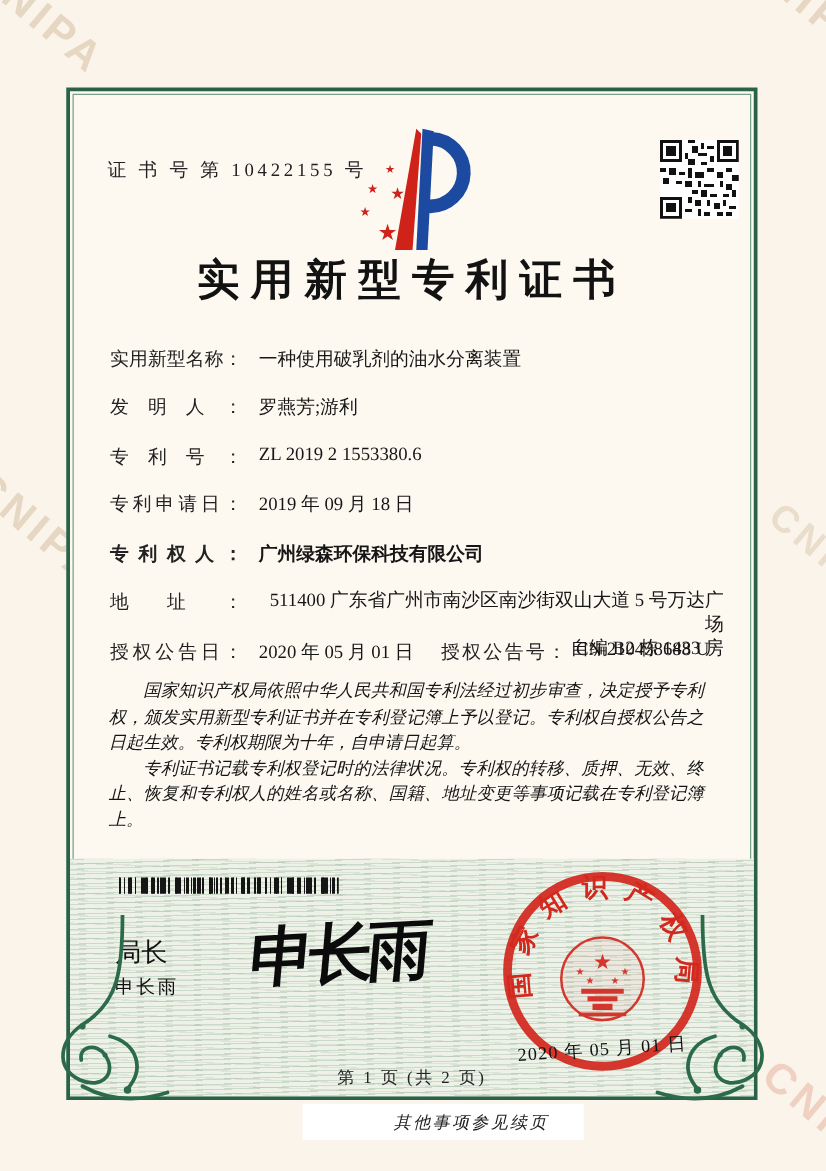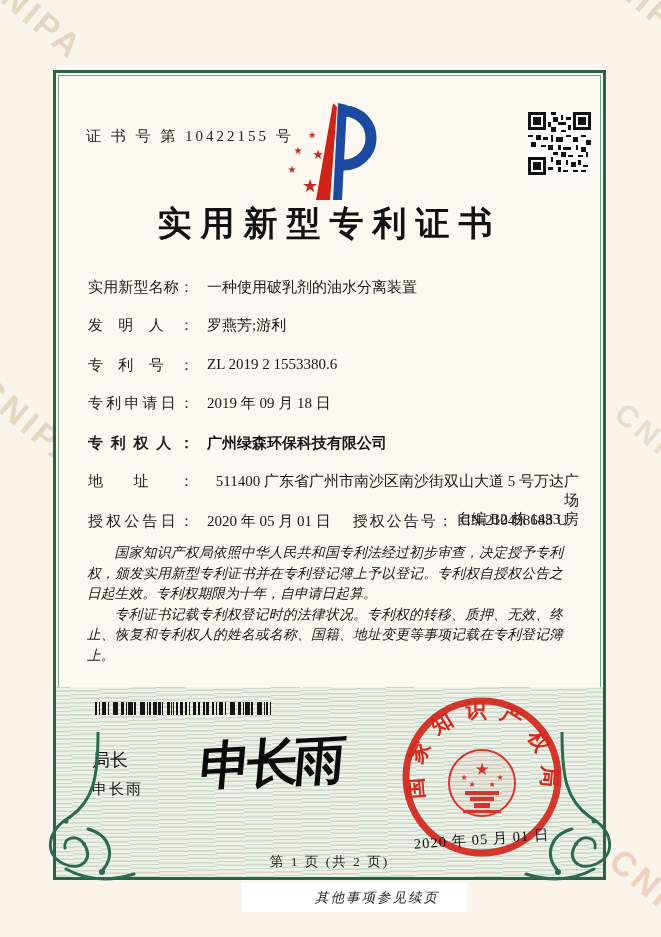--- a/index.html
+++ b/index.html
@@ -54,21 +54,21 @@
     font-size:13.8px;line-height:20.6px;color:#141414;font-style:italic;
     text-align:justify;
   }
   .paras p{margin:0;text-indent:2em;}
   .barcode{
     position:absolute;left:95px;top:702px;width:176px;height:13px;
     background-image:
       repeating-linear-gradient(90deg,#151515 0 2px, rgba(0,0,0,0) 2px 4px, #151515 4px 5px, rgba(0,0,0,0) 5px 9px),
       repeating-linear-gradient(90deg,#151515 0 1px, rgba(0,0,0,0) 1px 7px, #151515 7px 10px, rgba(0,0,0,0) 10px 13px);
   }
-  .director-title{position:absolute;left:92px;top:748px;font-family:"Liberation Sans",sans-serif;font-size:18px;color:#111;}
+  .director-title{position:absolute;left:92px;top:748px;font-family:"Liberation Sans",sans-serif;font-size:21px;color:#111;}
   .director-name{position:absolute;left:92px;top:780px;font-family:"Liberation Sans",sans-serif;font-size:15px;letter-spacing:2px;color:#111;}
   .signature{
     position:absolute;left:200px;top:728px;width:170px;
     font-size:52px;font-weight:600;color:#0b0b0b;letter-spacing:-5px;
     transform:rotate(-3deg) skewX(-8deg);white-space:nowrap;
   }
   .seal{position:absolute;left:393px;top:697px;width:178px;height:162px;}
   .page-info{
     position:absolute;left:53px;top:853px;width:553px;text-align:center;
     font-size:13.5px;letter-spacing:2px;color:#222;

